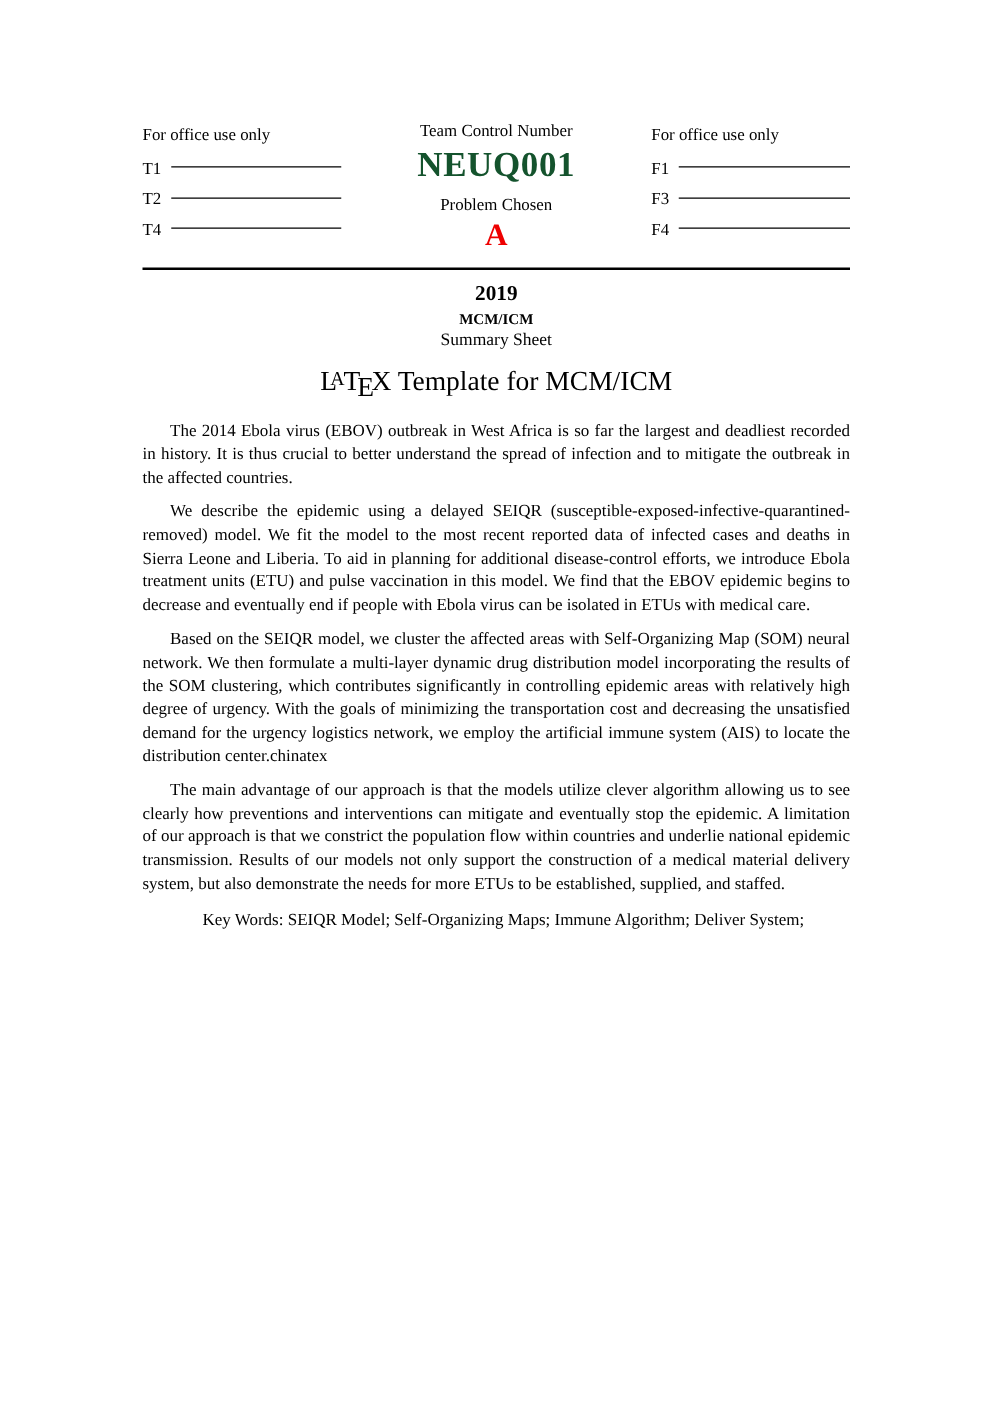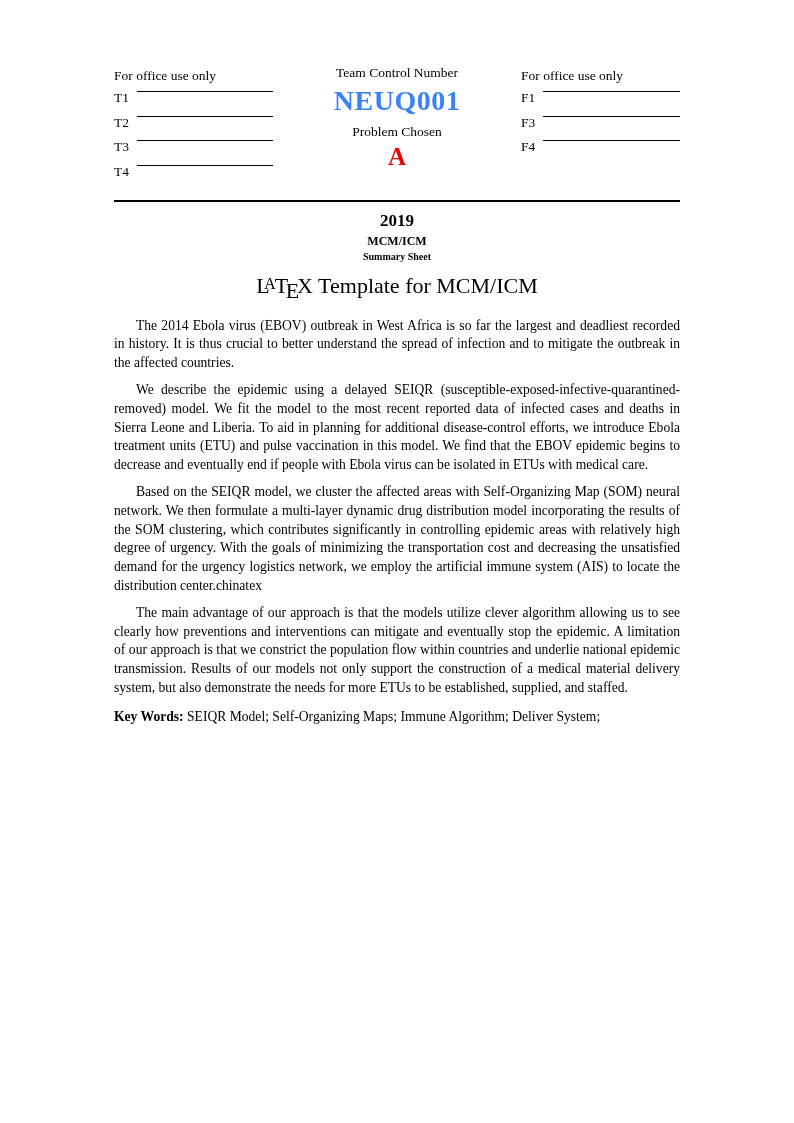--- a/index.html
+++ b/index.html
@@ -2,88 +2,84 @@
 <html lang="en"><head>
 <meta charset="utf-8">
 <style>
   * { margin: 0; padding: 0; box-sizing: border-box; }
   html, body { background: #ffffff; }
   body {
     width: 794px; height: 1123px;
     font-family: "Liberation Serif", "DejaVu Serif", serif;
     color: #000; overflow: hidden;
   }
-  .content { width: 566px; margin: 0 auto; padding-top: 68px; }
+  .content { width: 566px; margin: 0 auto; padding-top: 100px; }
 
   
   .header { display: flex; justify-content: space-between; }
   .office-col { width: 159px; font-size: 13.5px; }
   .office-title { margin-bottom: 7px; }
-  .field-row { display: flex; align-items: flex-start; height: 24.5px; }
+  .field-row { display: flex; align-items: center; height: 24.5px; }
   .field-label { font-size: 13.5px; line-height: 1; padding-bottom: 2px; }
   .field-line { flex: 1; border-bottom: 1.2px solid #000; margin-left: 8px; margin-bottom: 3px; }
   .center-col { flex: 1; text-align: center; font-size: 13.5px; padding: 0 8px; margin-top: -3px; }
   .team-number { font-size: 28px; font-weight: 700; margin-top: 4px; letter-spacing: 0.5px; }
   .pc-label { margin-top: 7px; }
   .problem { font-size: 25px; font-weight: 700; margin-top: 3px; }
 
   .rule { border-top: 2px solid #000; margin-top: 11px; }
 
   
   .center-titles { text-align: center; }
   .year  { font-size: 17px; font-weight: 700; margin-top: 9px; }
   .contest { font-size: 12px; font-weight: 700; margin-top: 3px; }
-  .sheet { font-size: 10px; font-weight: 700; margin-top: 2px; }
+  .sheet { font-size: 14px; font-weight: 400; margin-top: 2px; }
   .main-title { font-size: 22px; font-weight: 400; margin-top: 11px; margin-bottom: 13px; }
 
   
   .lx-a { display: inline-block; font-size: 0.72em; vertical-align: 0.25em;
           margin-left: -0.34em; margin-right: -0.06em; }
   .lx-e { display: inline-block; vertical-align: -0.21em;
           margin-left: -0.11em; margin-right: -0.10em; }
 
   
   .para, .keywords {
     font-size: 13.6px; line-height: 1.37; text-align: justify;
     hyphens: auto; -webkit-hyphens: auto;
   }
   .para { text-indent: 22px; margin-bottom: 9px; }
   .keywords { margin-top: 11px; }
-  .keywords strong { font-weight: 700; }
+  .keywords strong { font-weight: 400; margin-left: 48px; }
 </style>
 </head>
 <body>
 
 <div class="content">
 
   <div class="header">
 
     <div class="office-col">
       <div class="office-title">For office use only</div>
       <div class="field-row">
         <span class="field-label">T1</span>
         <span class="field-line"></span>
       </div>
       <div class="field-row">
         <span class="field-label">T2</span>
         <span class="field-line"></span>
       </div>
       <div class="field-row">
-        <span class="field-label">T3</span>
-        <span class="field-line"></span>
-      </div>
-      <div class="field-row">
         <span class="field-label">T4</span>
         <span class="field-line"></span>
       </div>
     </div>
 
     <div class="center-col">
       <div class="tcn-label">Team Control Number</div>
-      <div class="team-number" style="color: #3b82f6;">NEUQ001</div>
+      <div class="team-number" style="color: #14532d;">NEUQ001</div>
       <div class="pc-label">Problem Chosen</div>
       <div class="problem" style="color: rgb(238, 0, 0);">A</div>
     </div>
 
     <div class="office-col">
       <div class="office-title">For office use only</div>
       <div class="field-row">
         <span class="field-label">F1</span>
         <span class="field-line"></span>
       </div>

